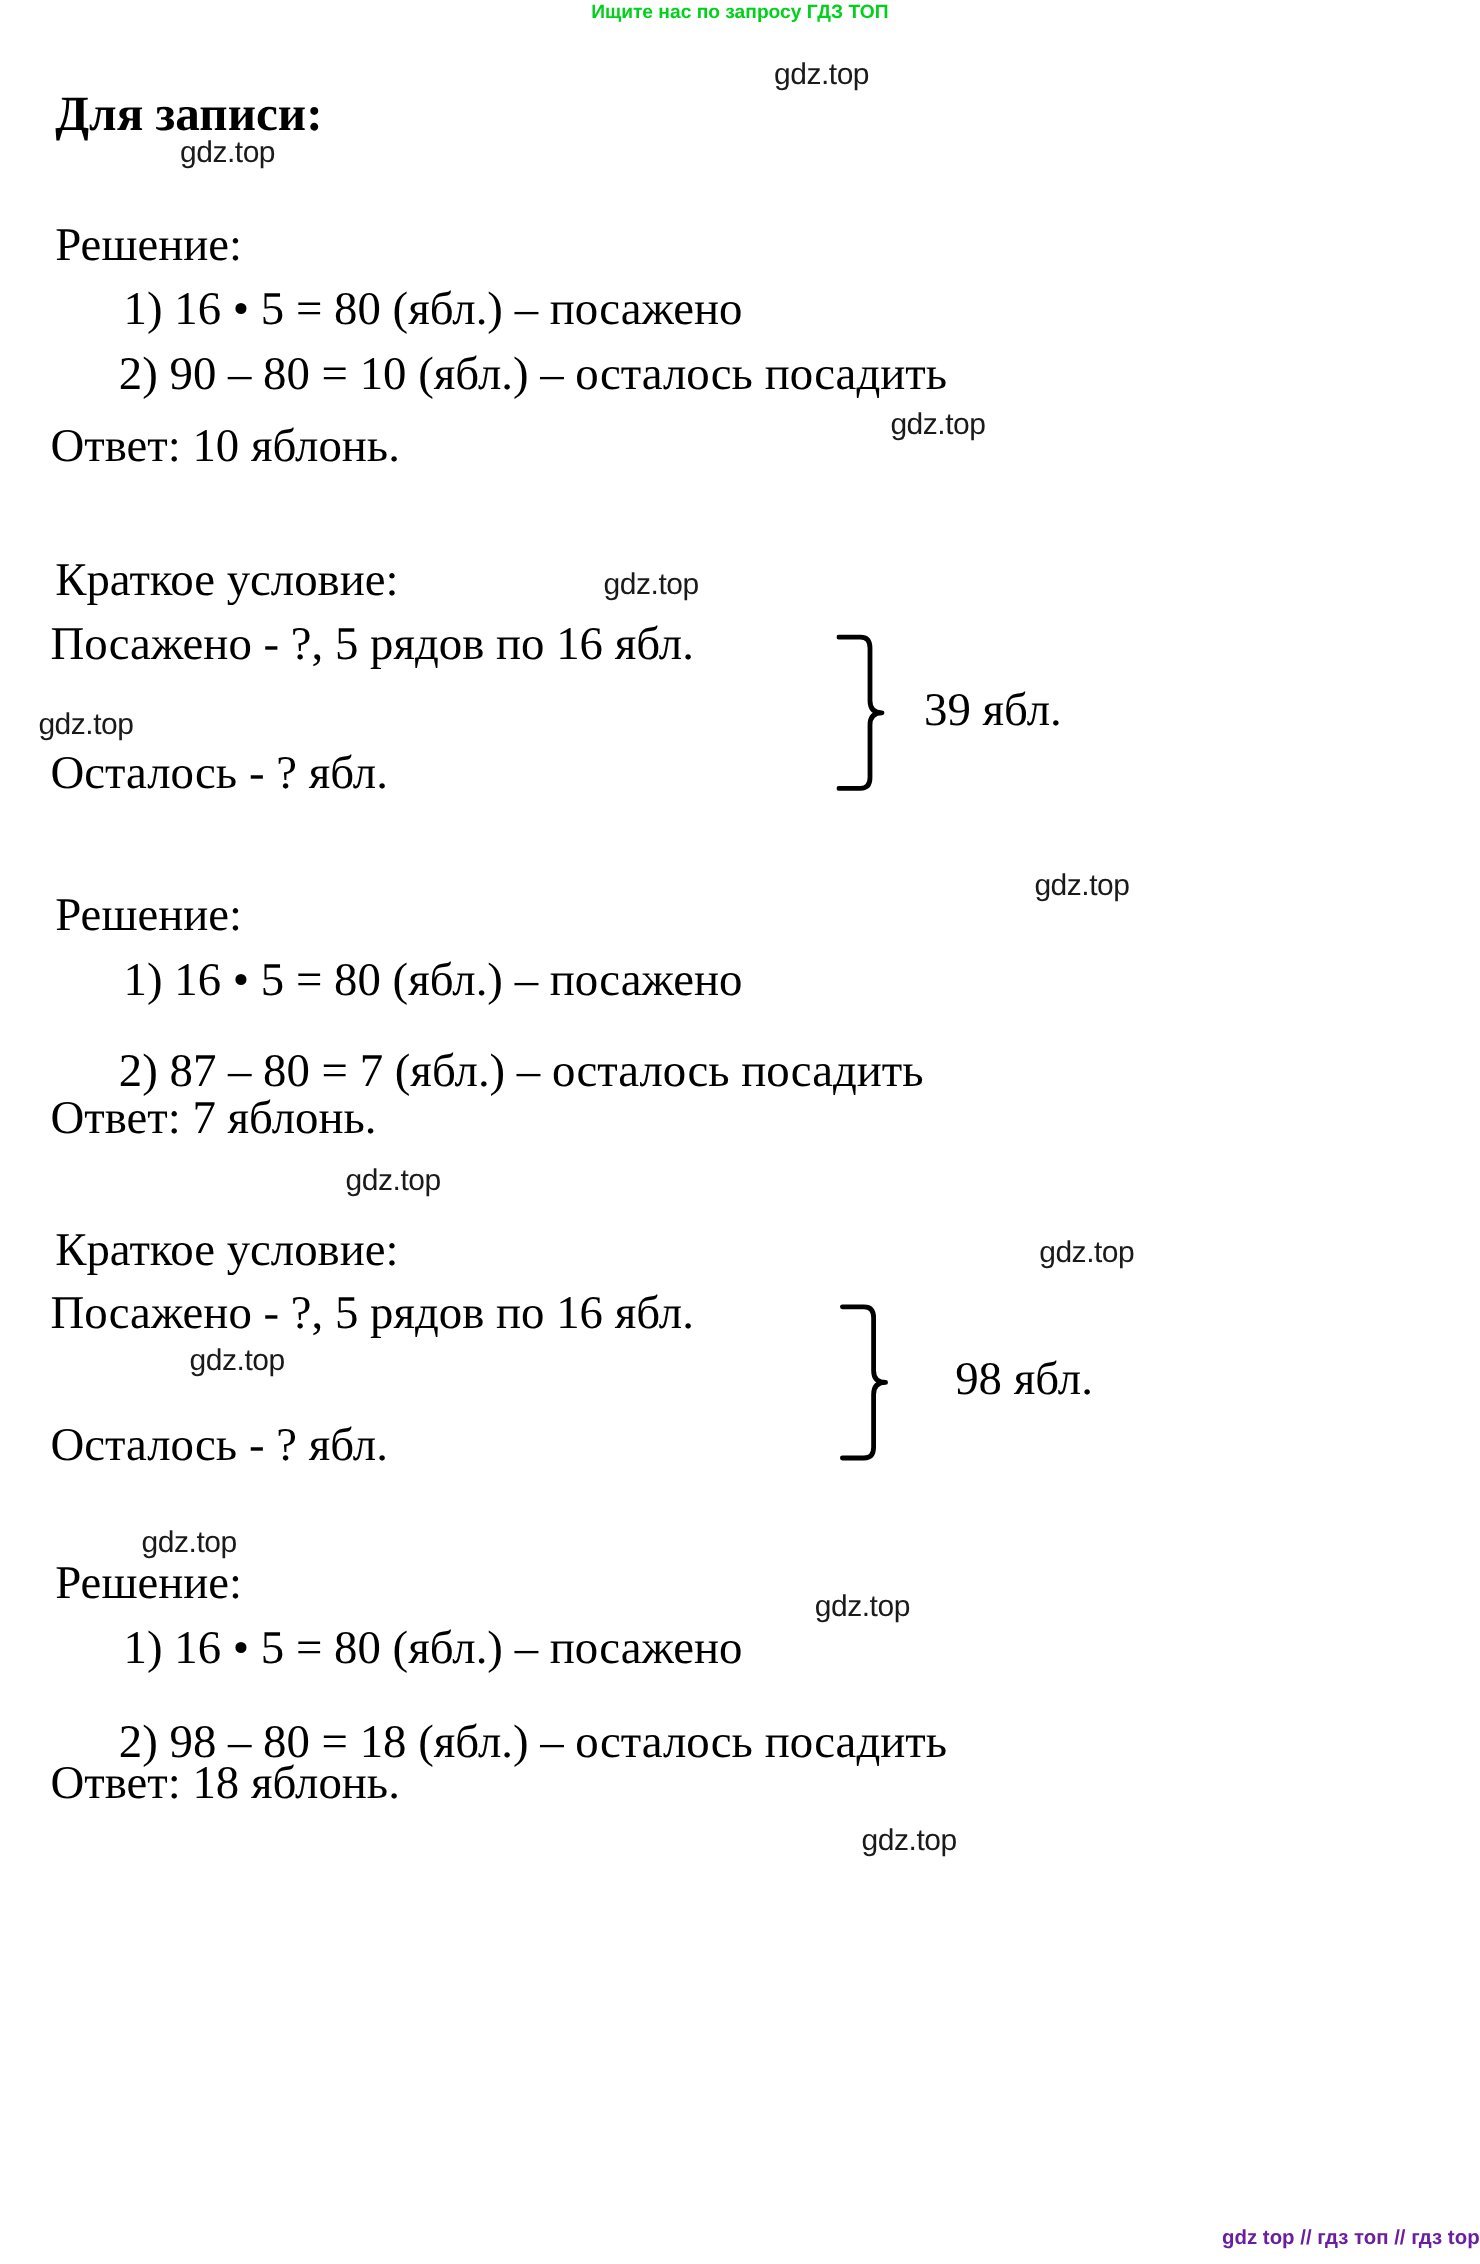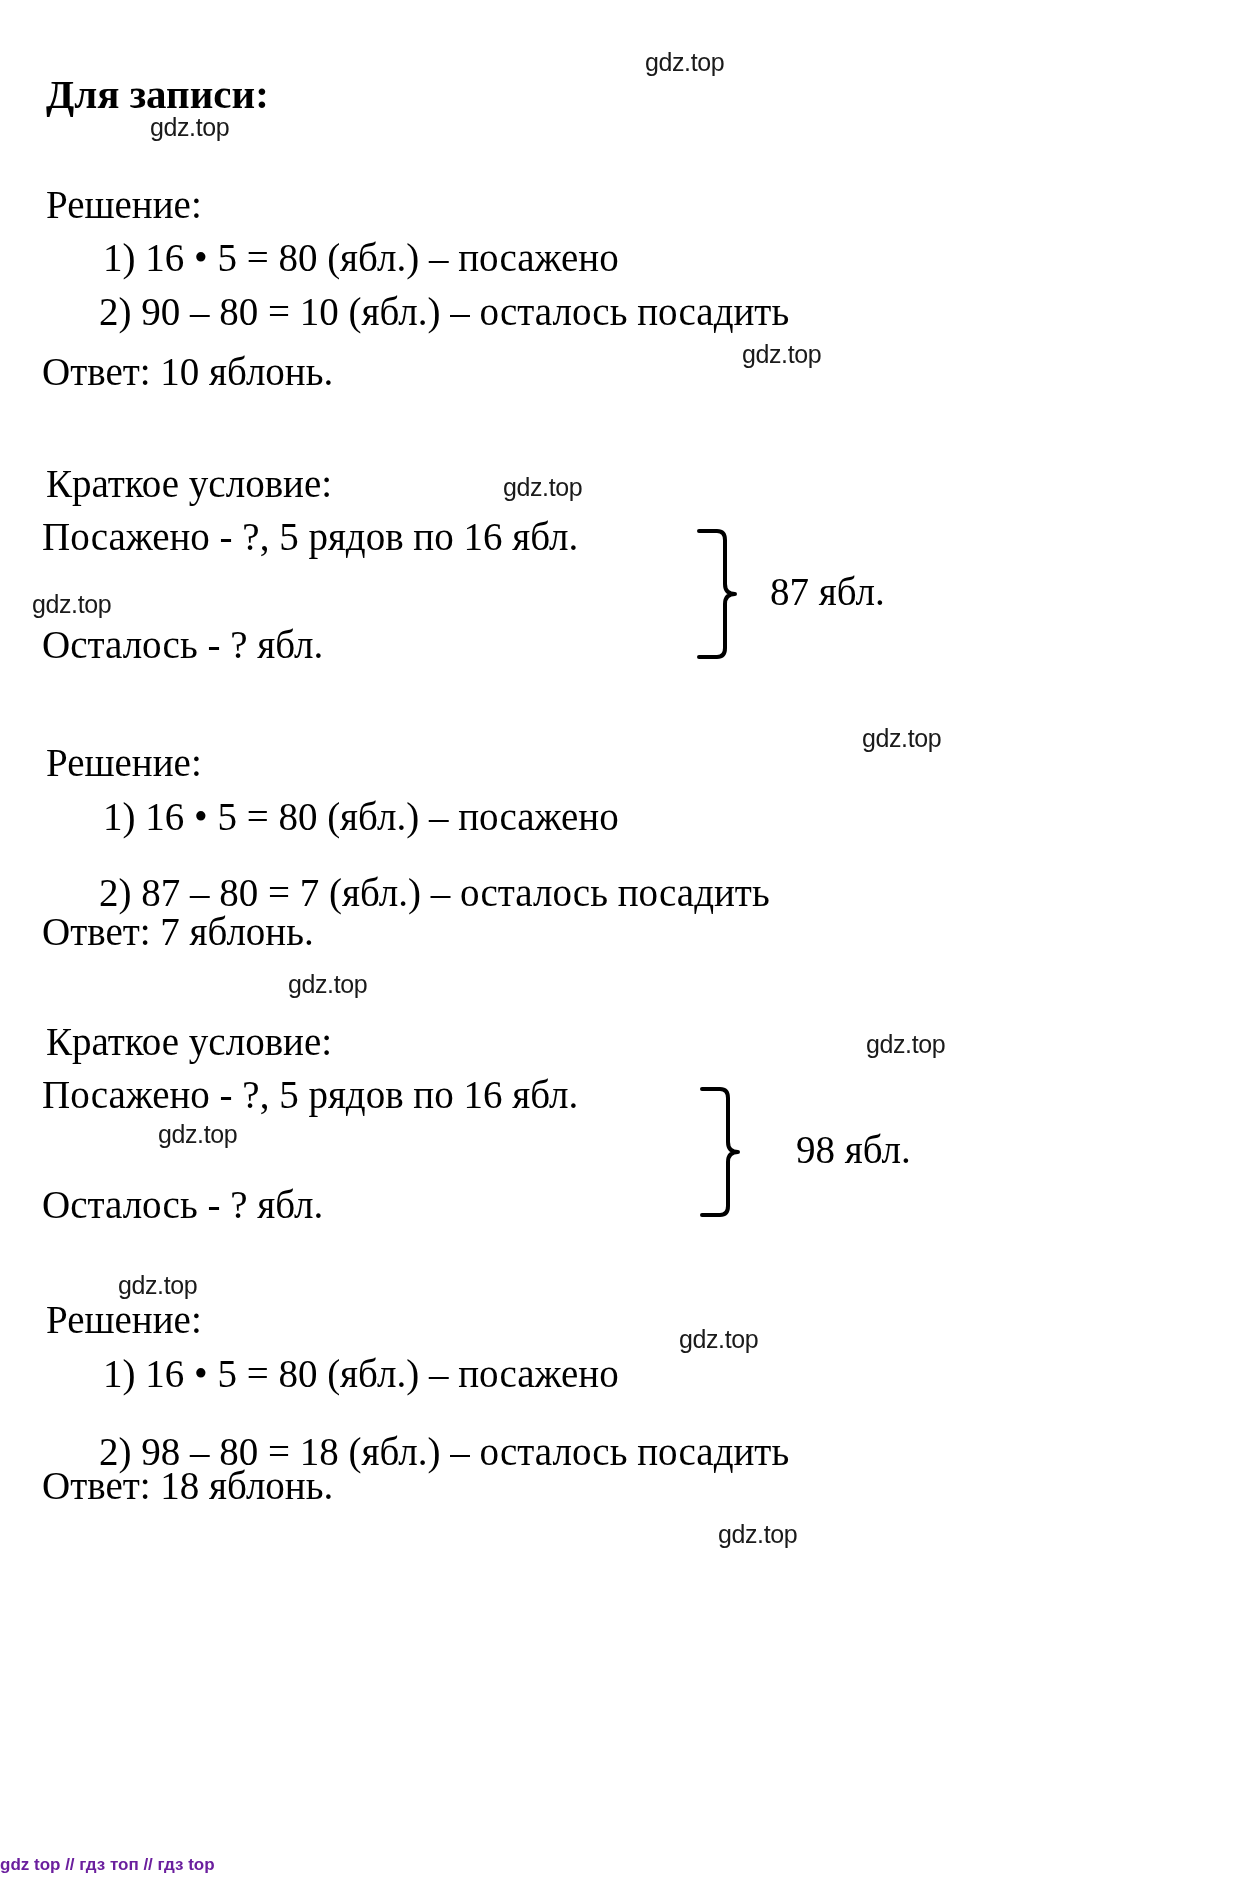--- a/index.html
+++ b/index.html
@@ -67,33 +67,34 @@
   .brace {
     position: absolute;
     color: #000;
   }
   .brace svg { display: block; }
   
   .footer {
     position: absolute;
     left: 0;
     width: 1233px;
-    text-align: left;
+    text-align: right;
     font-family: "Liberation Sans", "DejaVu Sans", sans-serif;
     font-size: 17px;
     font-weight: bold;
     color: #6b1f9e;
     white-space: nowrap;
   }
 </style>
 </head>
 <body>
 
 <div id="page">
 
+  <div class="promo" style="top:2px;">Ищите нас по запросу ГДЗ ТОП</div>
 
   <div class="wm" style="left:645px; top:48px;">gdz.top</div>
 
   <div class="title" style="left:46px; top:70px;">Для записи:</div>
 
   <div class="wm" style="left:150px; top:113px;">gdz.top</div>
 
   <div class="line" style="left:46px; top:185px;">
     <span class="u">Решение:</span>
   </div>
@@ -114,21 +115,21 @@
   <div class="wm" style="left:32px; top:590px;">gdz.top</div>
 
   <div class="line" style="left:42px; top:625px;">Осталось - ? ябл.</div>
 
   <div class="brace" style="left:697px; top:528px;">
     <svg width="60" height="135" viewBox="0 0 60 135">
       <path d="M2 3 L20 3 Q28 3 28 12 L28 56 Q28 66 38 66 Q28 66 28 76 L28 120 Q28 129 20 129 L2 129" fill="none" stroke="#000" stroke-width="4" stroke-linecap="round" stroke-linejoin="round"></path>
     </svg>
   </div>
 
-  <div class="line" style="left:770px; top:572px;">87 ябл.</div>
+  <div class="line" style="left:770px; top:572px;">39 ябл.</div>
 
   <div class="wm" style="left:862px; top:724px;">gdz.top</div>
 
   <div class="line" style="left:46px; top:743px;">
     <span class="u">Решение:</span>
   </div>
   <div class="line" style="left:103px; top:797px;">1)  16 • 5 = 80 (ябл.) – посажено</div>
   <div class="line" style="left:99px; top:855px;margin-top:18px;">2)  87 – 80 = 7 (ябл.) – осталось посадить</div>
   <div class="line" style="left:42px; top:912px;">Ответ: 7 яблонь.</div>
 

